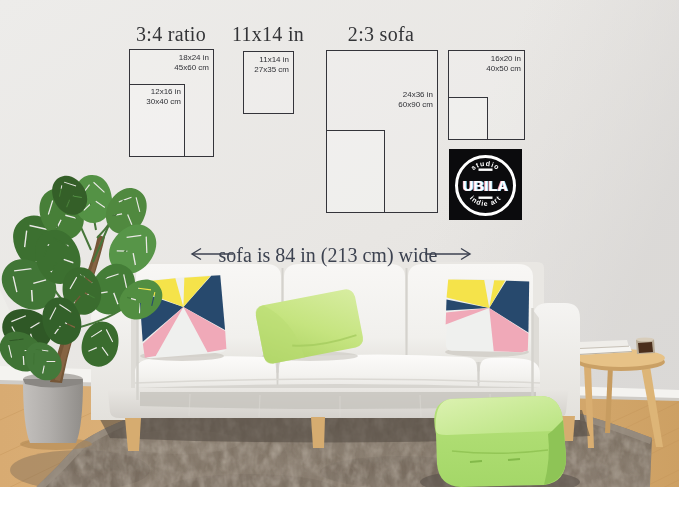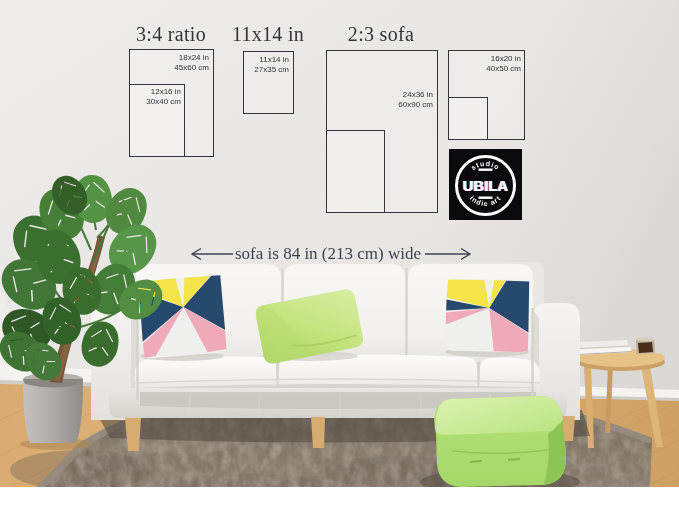--- a/index.html
+++ b/index.html
@@ -2,21 +2,21 @@
 <html><head>
 <meta charset="utf-8">
 <style>
   html,body{margin:0;padding:0;}
   .stage{position:relative;width:679px;height:487px;overflow:hidden;background:#e9e7e4;font-family:"Liberation Sans",sans-serif;}
   .scene{position:absolute;left:0;top:0;}
   .ov{position:absolute;}
   .hdr{position:absolute;font-family:"Liberation Serif",serif;font-size:20px;color:#333437;white-space:nowrap;transform:translateX(-50%);letter-spacing:0.3px;}
   .frame{position:absolute;border:1px solid #34343a;background:rgba(255,255,255,0.20);box-sizing:border-box;}
   .lbl{position:absolute;font-size:8px;line-height:9.5px;color:#303136;text-align:right;white-space:nowrap;}
-  .arrtxt{position:absolute;font-family:"Liberation Serif",serif;font-size:17px;color:#3c4250;white-space:nowrap;transform:translateX(-50%);}
+  .arrtxt{position:absolute;font-family:"Liberation Serif",serif;font-size:20px;color:#3c4250;white-space:nowrap;transform:translateX(-50%);}
 </style>
 </head>
 <body>
 <div class="stage">
 <svg class="scene" width="679" height="509" viewBox="0 0 679 509">
   <defs>
     <linearGradient id="wallg" x1="0" y1="0" x2="1" y2="1">
       <stop offset="0" stop-color="#edecea"></stop>
       <stop offset="0.55" stop-color="#e8e6e3"></stop>
       <stop offset="1" stop-color="#e2e0dd"></stop>

